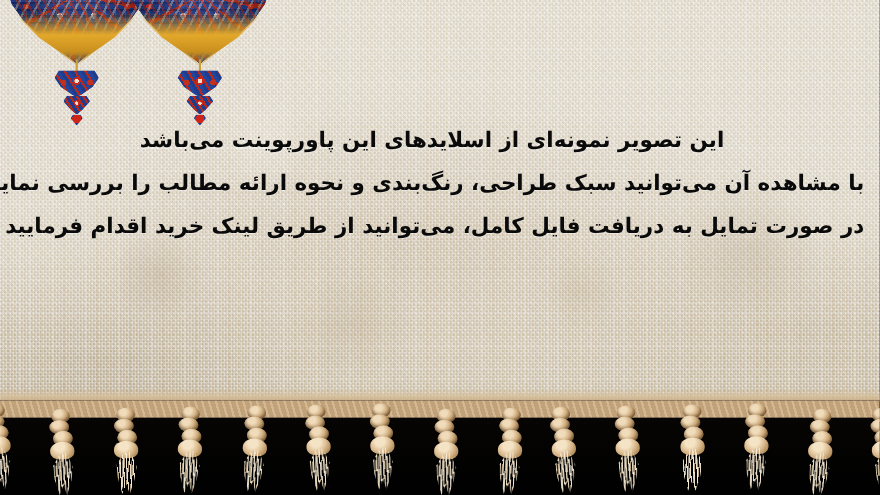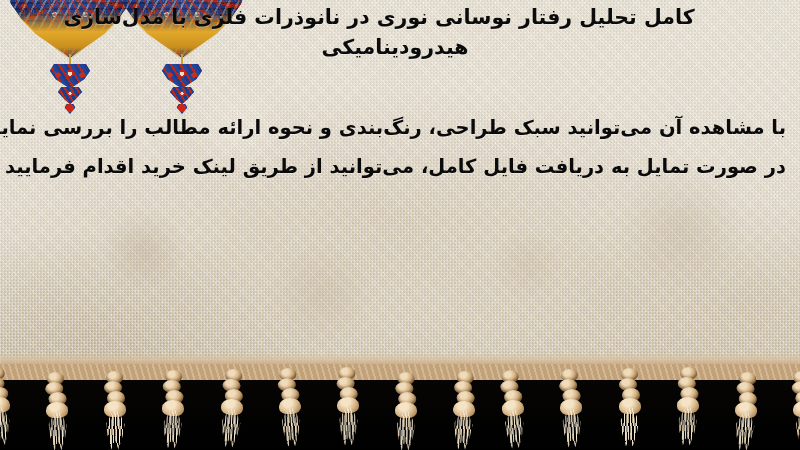--- a/index.html
+++ b/index.html
@@ -236,26 +236,23 @@
     <div class="pendant">
       <div class="p-stem"></div>
       <div class="p-big"></div>
       <div class="p-mid"></div>
       <div class="p-small"></div>
     </div>
   </div>
 
   <div class="text-layer">
 
-    <div class="title">
-      <span class="ln ln1">کامل تحلیل رفتار نوسانی نوری در نانوذرات فلزی با مدل‌سازی</span>
-      <span class="ln ln2">هیدرودینامیکی</span>
-    </div>
 
     <div class="body-block">
+      <span class="bl bl1">این تصویر نمونه‌ای از اسلایدهای این پاورپوینت می‌باشد</span>
       <span class="bl bl2">با مشاهده آن می‌توانید سبک طراحی، رنگ‌بندی و نحوه ارائه مطالب را بررسی نمایید</span>
       <span class="bl bl3">در صورت تمایل به دریافت فایل کامل، می‌توانید از طریق لینک خرید اقدام فرمایید</span>
     </div>
 
   </div>
 
   <div class="hem"></div>
   <div class="fringe-zone">
     <div class="rope-band"></div>
     <div class="fringe-row" id="fringe-row">

